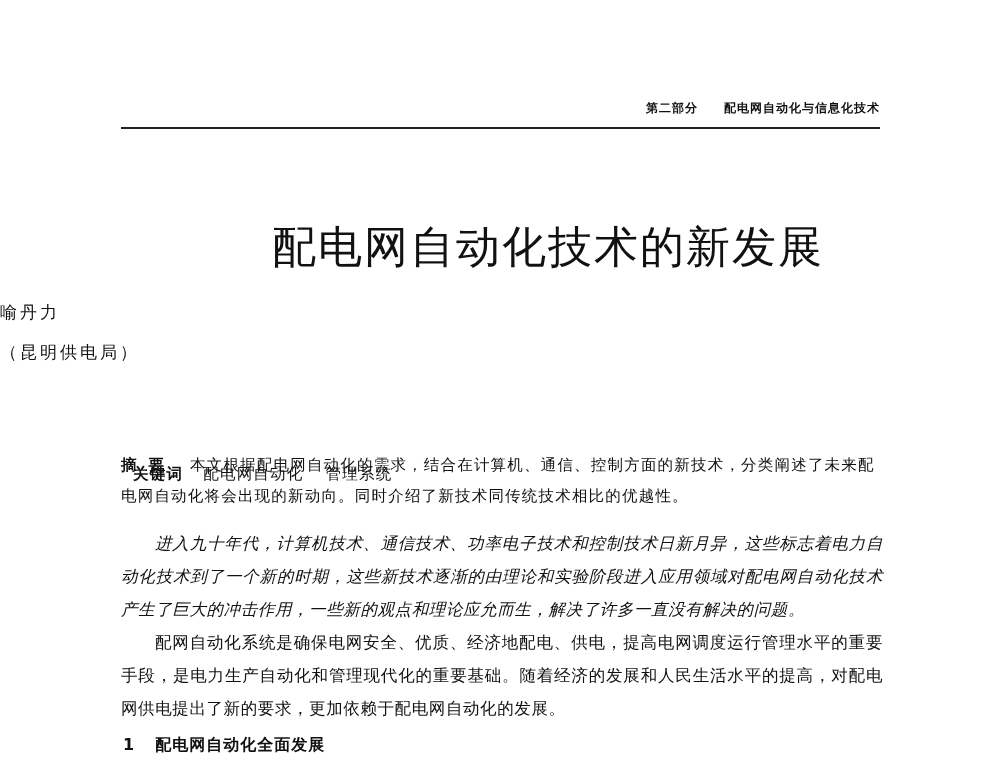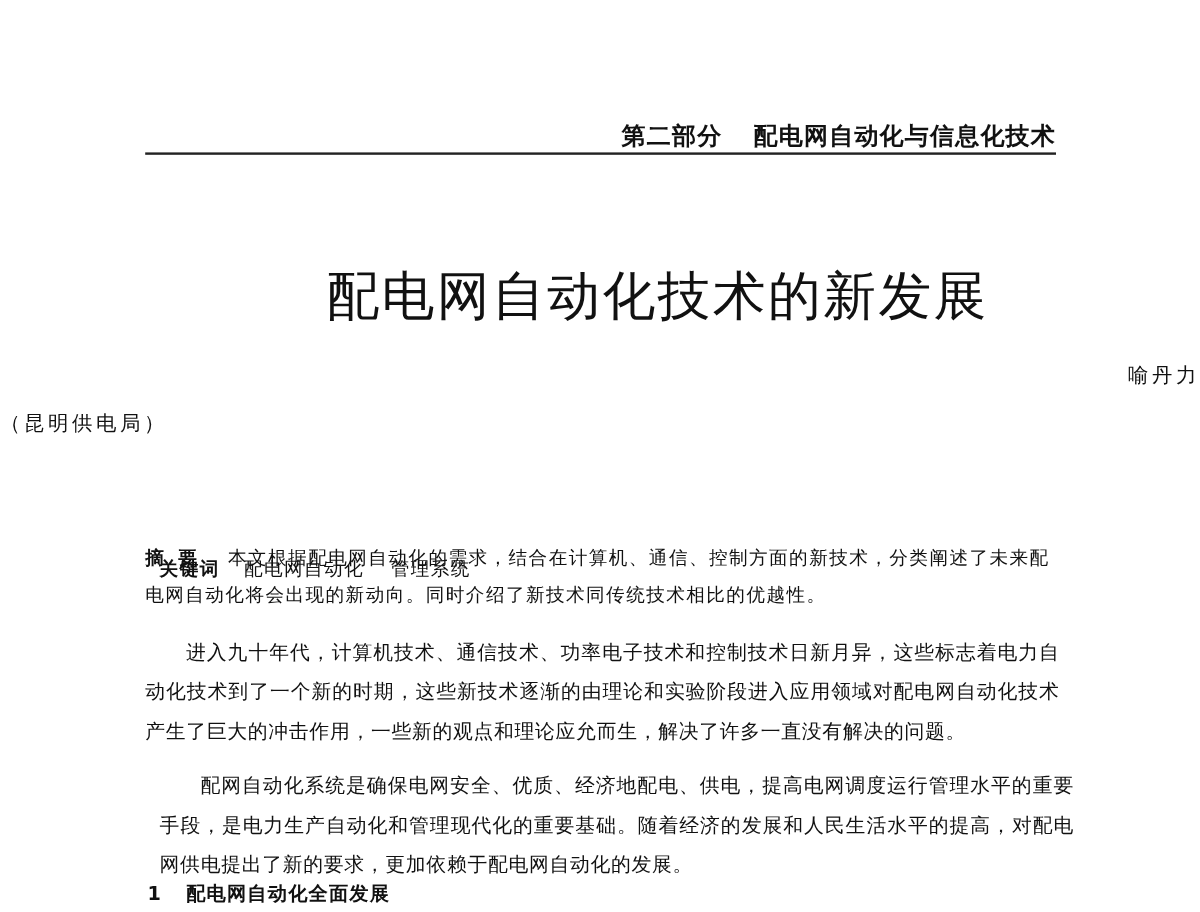--- a/index.html
+++ b/index.html
@@ -1,25 +1,25 @@
 <!DOCTYPE html>
 <html><head>
 <meta charset="utf-8">
 <style>
   html, body { margin: 0; padding: 0; background: #ffffff; }
   body { width: 1000px; height: 760px; position: relative; overflow: hidden;
          font-family: "DejaVu Serif", "Liberation Serif", serif; color: #111; }
-  .running-header { position: absolute; top: 100px; right: 120px; font-size: 20px;
+  .running-header { position: absolute; top: 100px; right: 120px; font-size: 12px;
                     font-weight: bold; letter-spacing: 1px; white-space: nowrap;
                     font-family: "DejaVu Sans", sans-serif; }
   .running-header .part { margin-right: 26px; }
   .rule { position: absolute; top: 127px; left: 121px; width: 759px; height: 2px; background: #222; }
   .title { position: absolute; top: 218px; left: 0; width: 1000px; text-align: center;
            font-size: 44px; letter-spacing: 2px; font-family: "DejaVu Sans", sans-serif; font-weight: normal; padding-left: 48px; }
-  .author { position: absolute; top: 301px; left: 0; width: 1000px; text-align: right;
+  .author { position: absolute; top: 301px; left: 0; width: 1000px; text-align: left;
             font-size: 17px; letter-spacing: 3px; }
   .affil { position: absolute; top: 341px; left: 0; width: 1000px; text-align: left;
            font-size: 17px; letter-spacing: 3px; }
   .abstract { position: absolute; top: 402px; left: 121px; width: 760px; font-size: 15.5px;
               line-height: 31px; letter-spacing: 1.2px; margin-top: 48px; }
   .abstract .lbl { font-weight: bold; font-family: "DejaVu Sans", sans-serif; margin-right: 14px; letter-spacing: 12px; }
   .keywords { position: absolute; top: 464px; left: 121px; font-size: 15.5px; letter-spacing: 1.2px; margin-left: 12px; }
   .keywords .lbl { font-weight: bold; font-family: "DejaVu Sans", sans-serif; margin-right: 14px; }
   .keywords .kw { margin-right: 16px; }
   .body-para { position: absolute; left: 121px; width: 762px; font-size: 16.5px; line-height: 33px;
@@ -45,18 +45,18 @@
 <div class="abstract">
   <span class="lbl">摘要</span><span>本文根据配电网自动化的需求，结合在计算机、通信、控制方面的新技术，分类阐述了未来配电网自动化将会出现的新动向。同时介绍了新技术同传统技术相比的优越性。</span>
 </div>
 
 <div class="keywords">
   <span class="lbl">关键词</span>
   <span class="kw">配电网自动化</span>
   <span class="kw">管理系统</span>
 </div>
 
-<p class="body-para p1" style="margin:0;">进入九十年代，计算机技术、通信技术、功率电子技术和控制技术日新月异，这些标志着电力自动化技术到了一个新的时期，这些新技术逐渐的由理论和实验阶段进入应用领域对配电网自动化技术产生了巨大的冲击作用，一些新的观点和理论应允而生，解决了许多一直没有解决的问题。</p>
-<p class="body-para p2" style="margin:12px;">配网自动化系统是确保电网安全、优质、经济地配电、供电，提高电网调度运行管理水平的重要手段，是电力生产自动化和管理现代化的重要基础。随着经济的发展和人民生活水平的提高，对配电网供电提出了新的要求，更加依赖于配电网自动化的发展。</p>
+<p class="body-para p1" style="margin:0;font-style:italic;">进入九十年代，计算机技术、通信技术、功率电子技术和控制技术日新月异，这些标志着电力自动化技术到了一个新的时期，这些新技术逐渐的由理论和实验阶段进入应用领域对配电网自动化技术产生了巨大的冲击作用，一些新的观点和理论应允而生，解决了许多一直没有解决的问题。</p>
+<p class="body-para p2" style="margin:0;">配网自动化系统是确保电网安全、优质、经济地配电、供电，提高电网调度运行管理水平的重要手段，是电力生产自动化和管理现代化的重要基础。随着经济的发展和人民生活水平的提高，对配电网供电提出了新的要求，更加依赖于配电网自动化的发展。</p>
 
 <div class="section-heading">
   <span class="num">1</span><span>配电网自动化全面发展</span>
 </div>
 
 </body></html>

